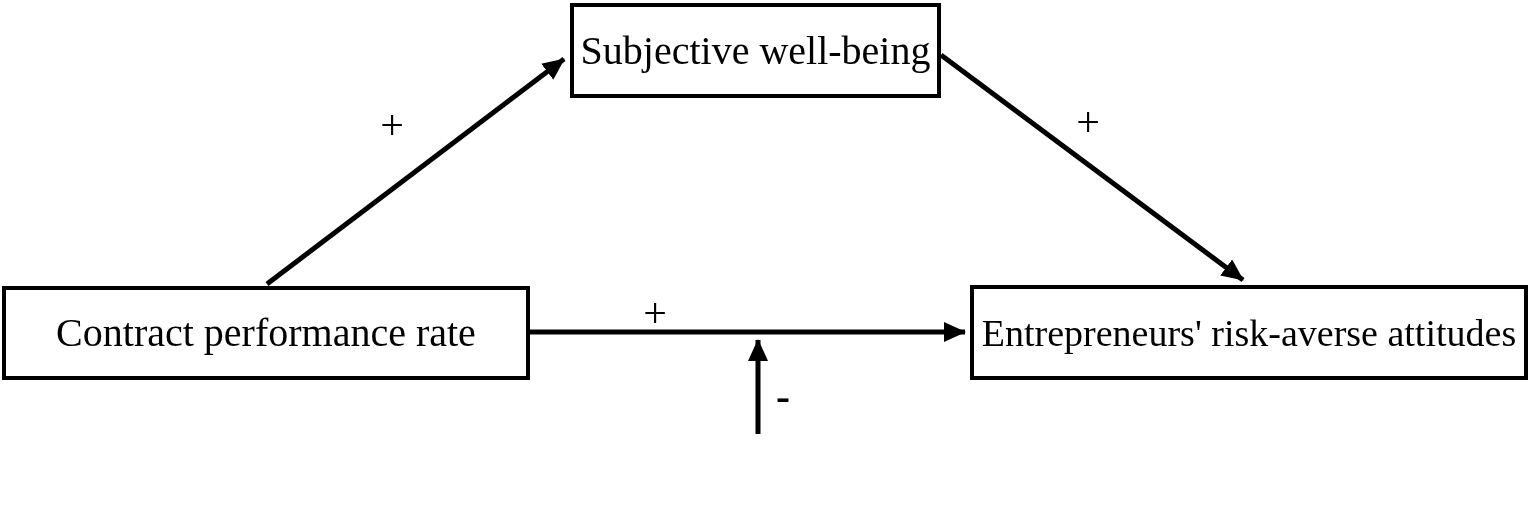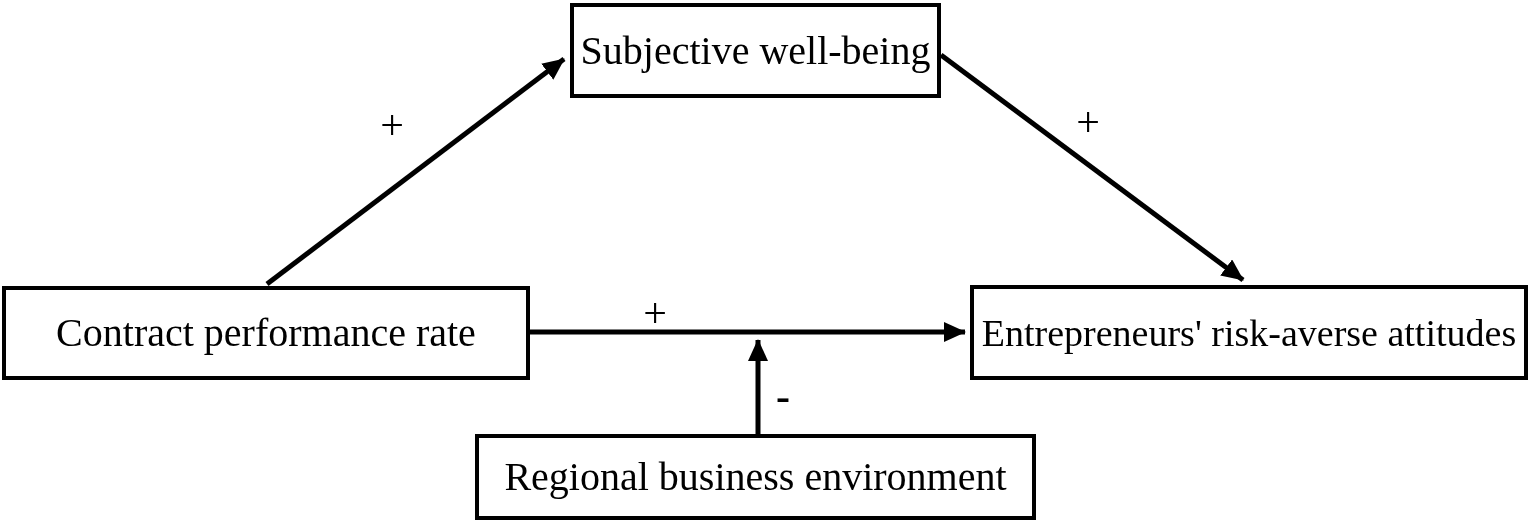--- a/index.html
+++ b/index.html
@@ -63,23 +63,20 @@
   </div>
 
   <div class="node node-era">
     <span>Entrepreneurs' risk-averse attitudes</span>
   </div>
 
   <div class="node node-cpr">
     <span>Contract performance rate</span>
   </div>
 
-  <div class="node node-rbe">
-    <span>Regional business environment</span>
-  </div>
 
   <svg class="edges-svg" viewBox="0 0 1535 523" xmlns="http://www.w3.org/2000/svg">
     <defs>
       <marker id="arrowhead" markerUnits="userSpaceOnUse" markerWidth="26" markerHeight="22" refX="21" refY="10" orient="auto">
         <path d="M0,0 L22,10 L0,20 Z" fill="#000000"></path>
       </marker>
     </defs>
     <line x1="267" y1="284" x2="564" y2="59" stroke="#000000" stroke-width="5" marker-end="url(#arrowhead)"></line>
     <line x1="941" y1="55" x2="1243" y2="280" stroke="#000000" stroke-width="5" marker-end="url(#arrowhead)"></line>
     <line x1="530" y1="332" x2="965" y2="332" stroke="#000000" stroke-width="5" marker-end="url(#arrowhead)"></line>

